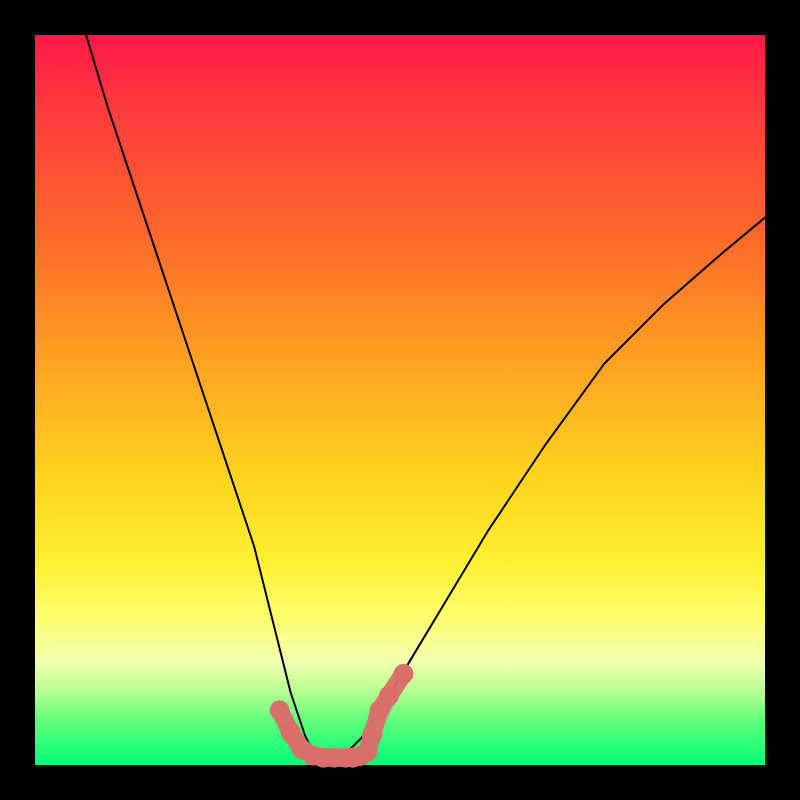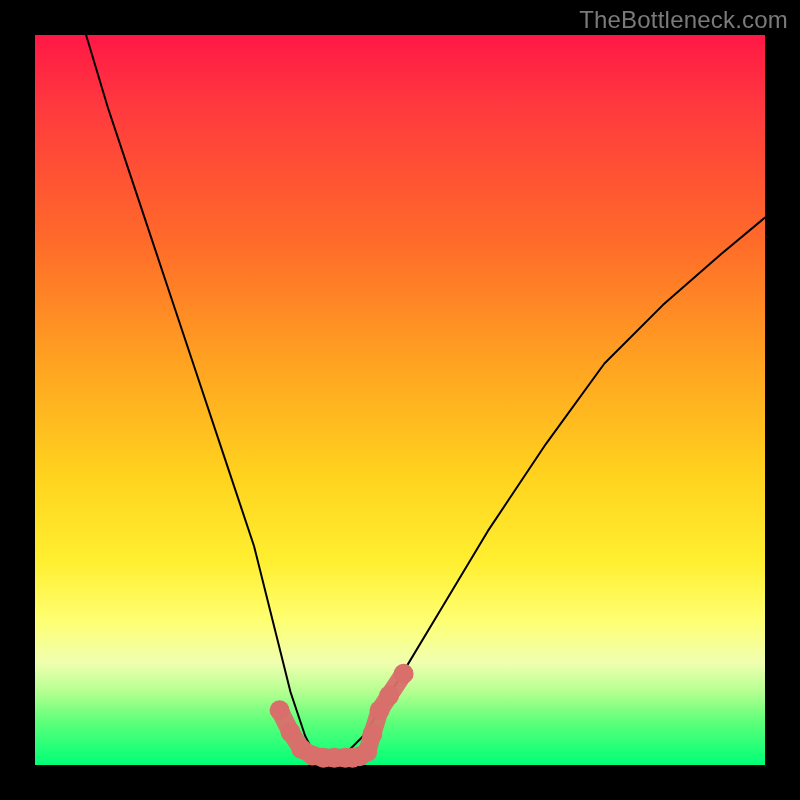--- a/index.html
+++ b/index.html
@@ -58,21 +58,20 @@
     top: 0;
     width: 730px;
     height: 730px;
     overflow: visible;
   }
 </style>
 </head>
 <body>
 
 <div class="frame">
-  <div class="watermark">TheBottleneck.com</div>
 
   <div class="plot-area">
     <svg class="curves" viewBox="0 0 730 730" preserveAspectRatio="none">
       <g id="curve-layer">
           <path d="M51.1 0.0 L73.0 73.0 L102.2 160.6 L131.4 248.2 L160.6 335.8 L189.8 423.4 L219.0 511.0 L240.9 598.6 L255.5 657.0 L270.1 700.8 L281.1 722.7 L292.0 726.4 L306.6 722.7 L328.5 700.8 L365.0 642.4 L408.8 569.4 L452.6 496.4 L511.0 408.8 L569.4 328.5 L627.8 270.1 L686.2 219.0 L730.0 182.5" fill="none" stroke="#000000" stroke-width="2" stroke-linecap="round" stroke-linejoin="round"></path>
         </g>
       <g id="dots-layer">
           <path d="M244.6 675.3 L255.5 697.1 L266.4 713.9 L277.4 720.5 L288.4 722.7 L299.3 722.7 L310.3 722.7 L317.6 722.7 L324.9 721.2 L332.2 716.9 L337.3 699.3 L344.6 675.3 L354.1 660.6 L368.6 638.8" fill="none" stroke="#d96f6a" stroke-width="18" stroke-linecap="round" stroke-linejoin="round" opacity="0.95"></path>
           <circle cx="244.6" cy="675.3" r="10" fill="#d96f6a"></circle>
           <circle cx="255.5" cy="697.1" r="10" fill="#d96f6a"></circle>

